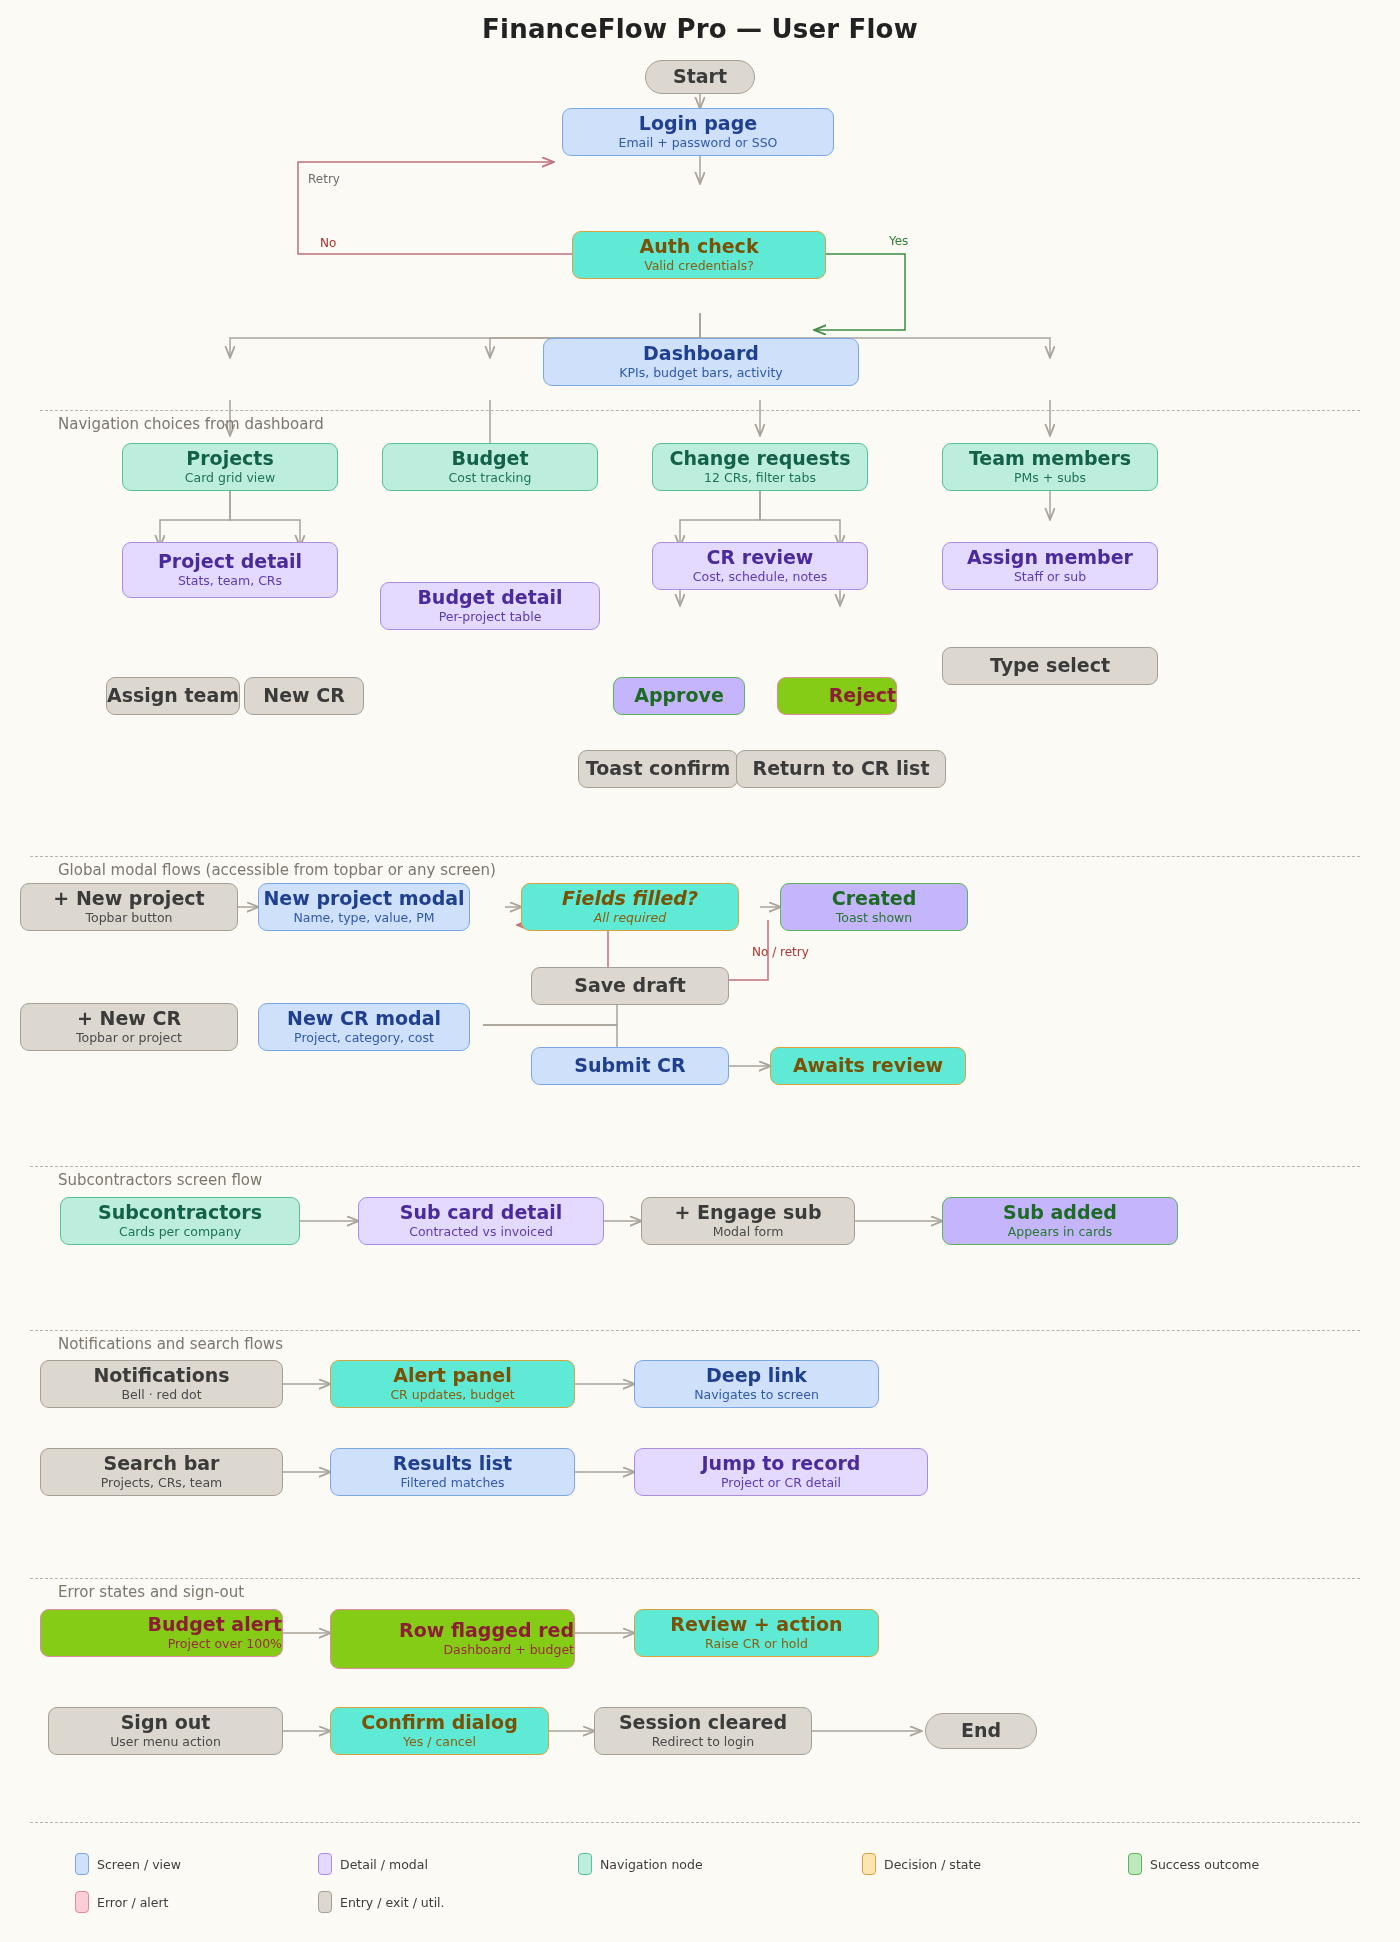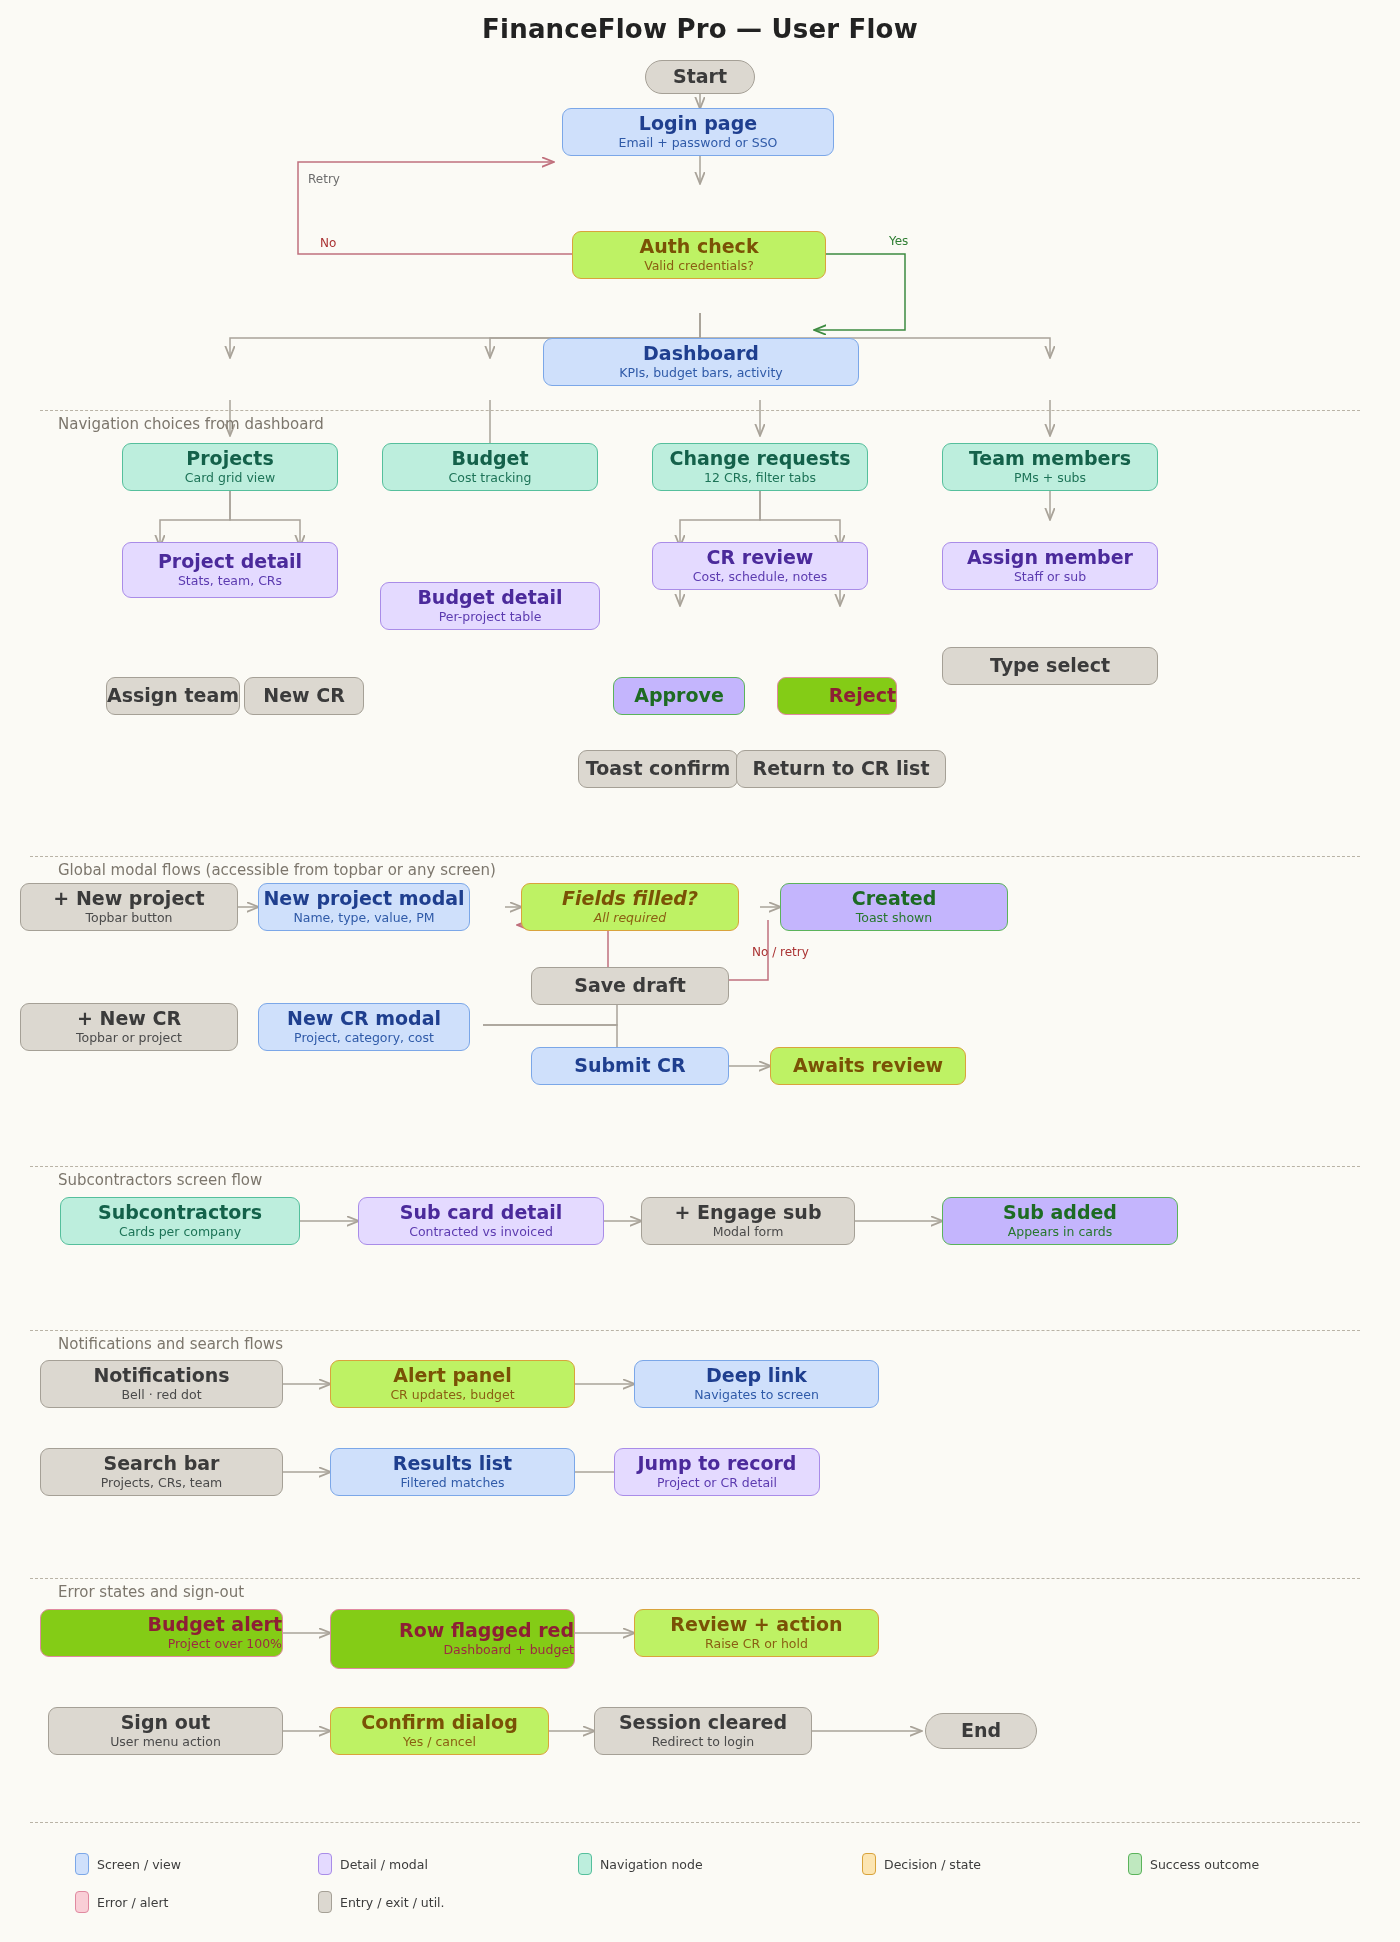--- a/index.html
+++ b/index.html
@@ -32,21 +32,21 @@
   .node.one-line .t{font-size:19px;}
 
   
   .c-screen {background:#cfe0fb;border-color:#7ba7e8;}
   .c-screen .t{color:#1f3f8f;} .c-screen .s{color:#2f5aa8;}
   .c-detail {background:#e4daff;border-color:#a98ce8;}
   .c-detail .t{color:#4b2a9b;} .c-detail .s{color:#5c3bb0;}
   .c-nav    {background:#bdeedd;border-color:#55bf9c;}
   .c-nav .t{color:#14614a;} .c-nav .s{color:#1d7357;}
   .c-decision{background:#fce5b2;border-color:#d9a party;}
-  .c-decision{background:#bef264;border-color:#d9a33c;}
+  .c-decision{background:#5eead4;border-color:#d9a33c;}
   .c-decision .t{color:#7a5205;} .c-decision .s{color:#8a5f12;}
   .c-success{background:#c4b5fd;border-color:#5bb35b;}
   .c-success .t{color:#1d6b23;} .c-success .s{color:#26772c;}
   .c-error  {background:#84cc16;border-color:#e089a0;align-items:flex-end;}
   .c-error .t{color:#8d1f35;} .c-error .s{color:#9c2b41;}
   .c-util   {background:#dcd8d0;border-color:#a5a096;}
   .c-util .t{color:#3b3b3b;} .c-util .s{color:#4a4a4a;}
 
   .node.stadium{border-radius:22px;}
 
@@ -251,21 +251,21 @@
     <span class="s">Topbar button</span>
   </div>
   <div class="node c-screen" style="left:258px;top:883px;width:212px;height:48px;">
     <span class="t">New project modal</span>
     <span class="s">Name, type, value, PM</span>
   </div>
   <div class="node c-decision" style="left:521px;top:883px;width:218px;height:48px;font-style:italic;">
     <span class="t">Fields filled?</span>
     <span class="s">All required</span>
   </div>
-  <div class="node c-success" style="left:780px;top:883px;width:228px;height:48px;">
+  <div class="node c-success" style="left:780px;top:883px;width:188px;height:48px;">
     <span class="t">Created</span>
     <span class="s">Toast shown</span>
   </div>
   <div class="node c-util one-line" style="left:531px;top:967px;width:198px;height:38px;">
     <span class="t">Save draft</span>
   </div>
   <div class="node c-util" style="left:20px;top:1003px;width:218px;height:48px;">
     <span class="t">+ New CR</span>
     <span class="s">Topbar or project</span>
   </div>
@@ -310,21 +310,21 @@
     <span class="s">Navigates to screen</span>
   </div>
   <div class="node c-util" style="left:40px;top:1448px;width:243px;height:48px;">
     <span class="t">Search bar</span>
     <span class="s">Projects, CRs, team</span>
   </div>
   <div class="node c-screen" style="left:330px;top:1448px;width:245px;height:48px;">
     <span class="t">Results list</span>
     <span class="s">Filtered matches</span>
   </div>
-  <div class="node c-detail" style="left:614px;top:1448px;width:206px;height:48px;">
+  <div class="node c-detail" style="left:634px;top:1448px;width:294px;height:48px;">
     <span class="t">Jump to record</span>
     <span class="s">Project or CR detail</span>
   </div>
 
   <div class="node c-error" style="left:40px;top:1609px;width:243px;height:48px;padding-left:8px;">
     <span class="t">Budget alert</span>
     <span class="s">Project over 100%</span>
   </div>
   <div class="node c-error" style="left:330px;top:1609px;width:245px;height:60px;">
     <span class="t">Row flagged red</span>

